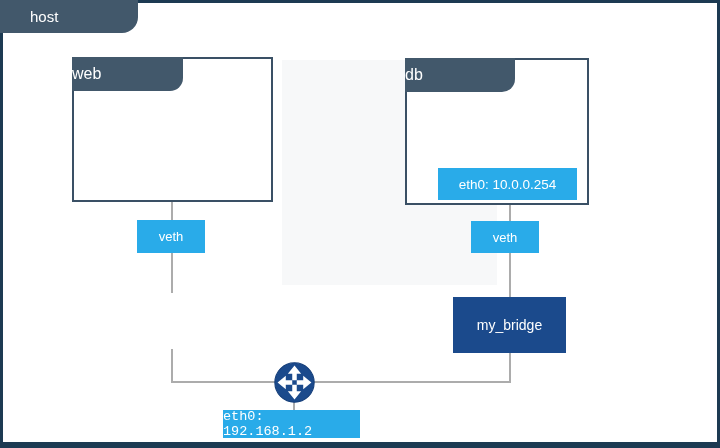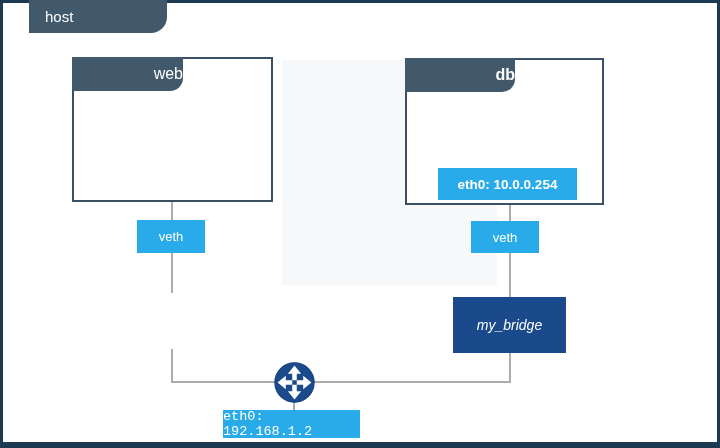--- a/index.html
+++ b/index.html
@@ -22,36 +22,35 @@
 
   
   .center-haze {
     position: absolute; left: 282px; top: 60px; width: 215px; height: 225px;
     background: #f7f8f9; z-index: 0;
   }
 
   .host-tab {
     position: absolute; left: 0; top: 0; width: 138px; height: 33px;
     background: #42586B; border-bottom-right-radius: 16px;
-    color: #ffffff; font-size: 15px; line-height: 33px; padding-left: 16px;
+    color: #ffffff; font-size: 15px; line-height: 33px; padding-left: 30px;
     z-index: 5;
-    margin-left: 29px;
   }
 
   .container-box {
     position: absolute; background: #ffffff; border: 2px solid #3A5065; z-index: 2;
   }
   .box-web { left: 72px; top: 57px; width: 201px; height: 145px; }
-  .box-db  { left: 405px; top: 58px; width: 199px; height: 147px; font-weight: bold; }
+  .box-db  { left: 405px; top: 58px; width: 184px; height: 147px; }
 
   .container-tab {
     position: absolute; left: -2px; top: -2px; height: 34px;
     background: #42586B; border-bottom-right-radius: 13px;
     color: #ffffff; font-size: 16px;
-    display: flex; align-items: center; justify-content: flex-end;
+    display: flex; align-items: center; justify-content: flex-start;
   }
   .box-web .container-tab { width: 111px; }
   .box-db  .container-tab { width: 110px; }
 
   .ip-badge {
     position: absolute; background: #29ABE9; color: #ffffff;
     font-size: 13.5px; display: flex; align-items: center; justify-content: center;
     z-index: 3;
   }
   .ip-web  { left: 32px; top: 108px; width: 138px; height: 32px; }
@@ -65,21 +64,21 @@
   }
   .veth-left  { left: 137px; top: 220px; width: 68px; height: 33px; }
   .veth-right { left: 471px; top: 221px; width: 68px; height: 32px; }
 
   .bridge-node {
     position: absolute; background: #1B4A8C; color: #ffffff;
     font-size: 14px; display: flex; align-items: center; justify-content: center;
     z-index: 3;
   }
   .bridge-docker0   { left: 118px; top: 293px; width: 112px; height: 56px; }
-  .bridge-my-bridge { left: 453px; top: 297px; width: 113px; height: 56px; font-style: italic; }
+  .bridge-my-bridge { left: 453px; top: 297px; width: 113px; height: 56px; }
 
   .connector { position: absolute; background: #ACACAC; z-index: 2; }
   .c-v1 { left: 171px; top: 202px; width: 2px; height: 18px; }
   .c-v2 { left: 171px; top: 253px; width: 2px; height: 40px; }
   .c-v3 { left: 171px; top: 349px; width: 2px; height: 34px; }
   .c-h1 { left: 171px; top: 381px; width: 340px; height: 2px; }
   .c-v4 { left: 509px; top: 205px; width: 2px; height: 16px; }
   .c-v5 { left: 509px; top: 253px; width: 2px; height: 44px; }
   .c-v6 { left: 509px; top: 353px; width: 2px; height: 30px; }
   .c-v7 { left: 293px; top: 402px; width: 2px; height: 9px; }

